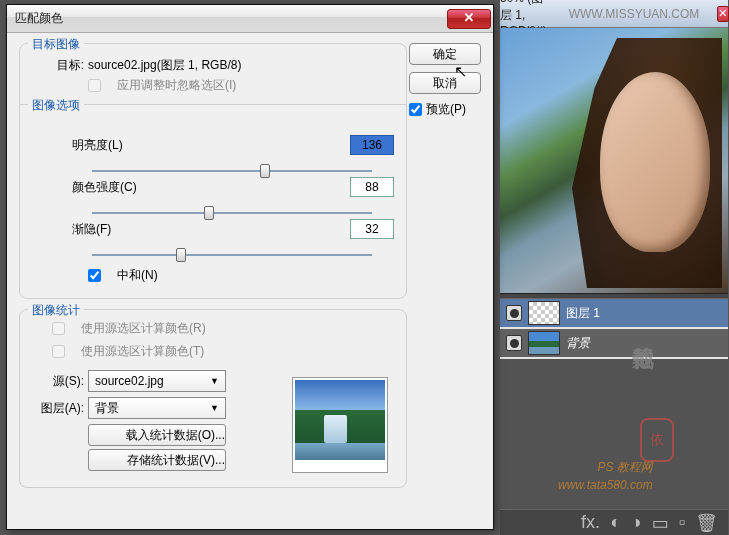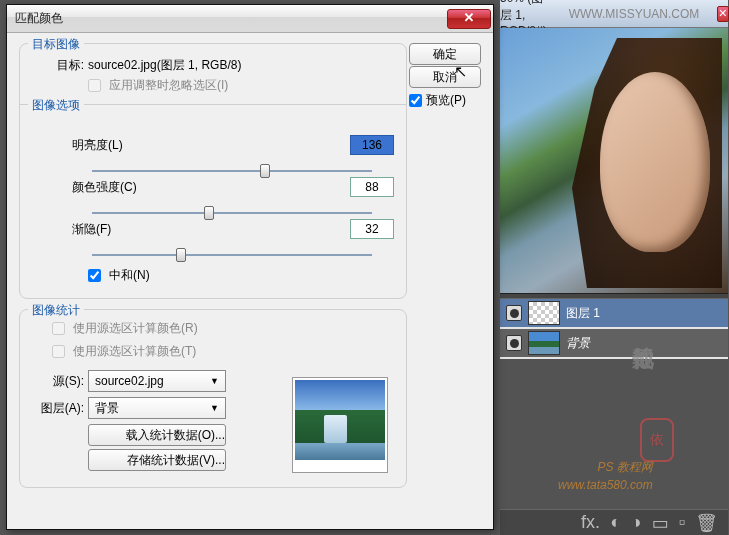--- a/index.html
+++ b/index.html
@@ -3,28 +3,28 @@
 <meta charset="utf-8">
 <style>
 *{box-sizing:border-box;margin:0;padding:0;font-family:"Microsoft YaHei","SimSun",Tahoma,sans-serif;font-size:12px}
 body{background:#555;width:729px;height:535px;overflow:hidden;position:relative}
 .dialog{position:absolute;left:6px;top:4px;width:488px;height:526px;background:#f0f0f0;border:1px solid #111;box-shadow:2px 2px 8px rgba(0,0,0,.4)}
 .titlebar{height:28px;background:linear-gradient(#fdfdfd,#e8e8e8 45%,#d8d8d8 46%,#dcdcdc);border-bottom:1px solid #aaa;display:flex;align-items:center;padding:0 2px 0 8px}
 .titlebar .ttl{flex:1;color:#222}
 .close-btn{width:44px;height:20px;background:linear-gradient(#e68,#c93434 45%,#b02020 46%,#c83030);border:1px solid #8a1a1a;border-radius:3px;color:#fff;text-align:center;line-height:16px;font-weight:bold;font-size:13px;cursor:pointer}
 .dlg-body{position:relative;padding:10px 12px}
 .rbtns{position:absolute;right:12px;top:10px;width:72px}
-.dbtn{width:72px;height:22px;margin-bottom:1px;background:linear-gradient(#fdfdfd,#e9e9e9);border:1px solid #8a8a8a;border-radius:4px;text-align:center;line-height:20px;cursor:pointer}
+.dbtn{width:72px;height:22px;margin-bottom:7px;background:linear-gradient(#fdfdfd,#e9e9e9);border:1px solid #8a8a8a;border-radius:4px;text-align:center;line-height:20px;cursor:pointer}
 .chkrow{display:flex;align-items:center;gap:4px;margin-top:4px}
 .chkrow input{width:13px;height:13px}
 .fieldset{border:1px solid #cfcfcf;border-radius:8px;padding:10px 12px 14px;margin-bottom:10px;position:relative;width:388px}
 .fs-legend{position:absolute;top:-8px;left:8px;background:#f0f0f0;padding:0 4px;color:#1a5aaa}
 .row{display:flex;align-items:center;margin:3px 0}
 .lbl{min-width:56px;text-align:right;padding-right:4px}
-.ck{display:flex;align-items:center;gap:8px;margin-left:56px}
+.ck{display:flex;align-items:center;gap:16px;margin-left:56px}
 .inp{width:44px;height:20px;border:1px solid #7a9;background:#fff;text-align:center}
 .inp.sel{background:#3b73d1;color:#000000;border:1px solid #265aa8}
 .slider-row{margin:4px 0 14px 40px;display:flex;align-items:center}
 .slider-row .sname{width:78px}
 .slider-row .val{margin-left:auto}
 .track{position:relative;width:280px;height:4px;margin:6px 0 0 60px}
 .track .line{position:absolute;left:0;right:0;top:1px;height:2px;background:#8aa0b8}
 .track .thumb{position:absolute;top:-5px;width:10px;height:14px;background:linear-gradient(#fff,#d0d0d0);border:1px solid #6a6a6a;border-radius:2px}
 .fieldset.stats{padding-bottom:16px}
 .srow{display:flex;align-items:center;margin:5px 0}

